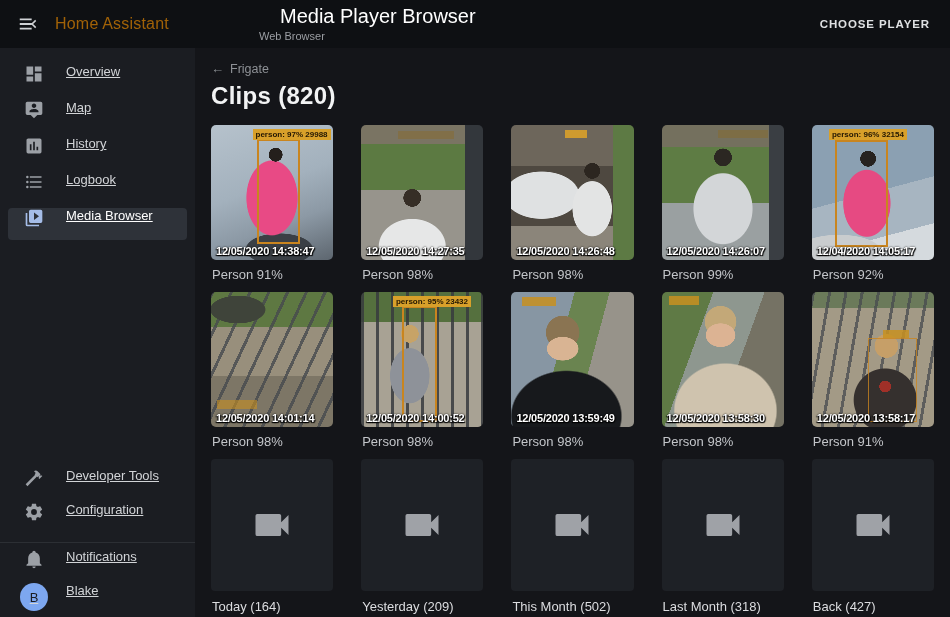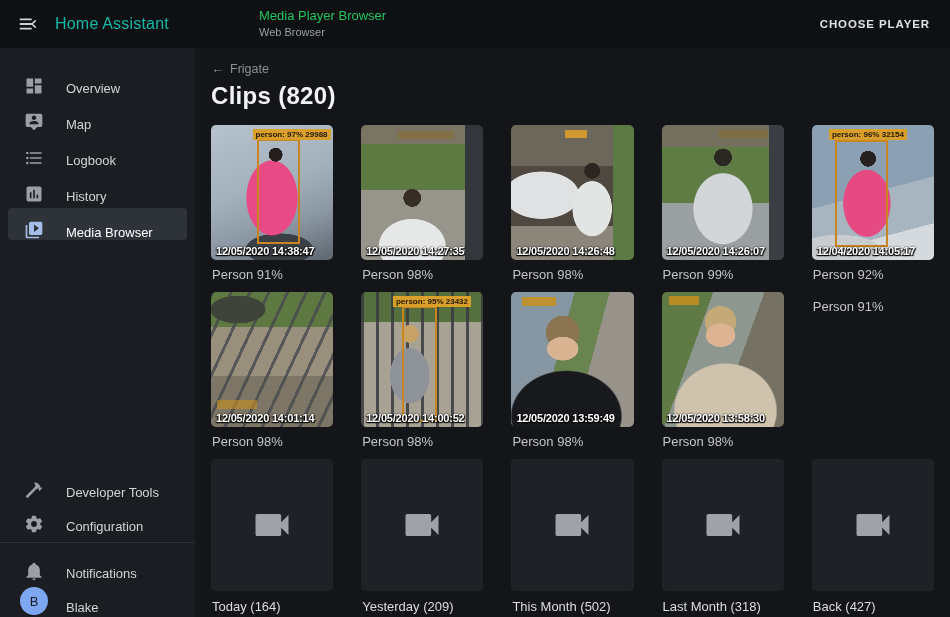--- a/index.html
+++ b/index.html
@@ -3,37 +3,37 @@
 <meta charset="utf-8">
 <style>
   * { margin:0; padding:0; box-sizing:border-box; }
   html,body { width:950px; height:617px; overflow:hidden; background:#141519;
     font-family:"Liberation Sans", sans-serif; }
 
   
   .appbar { display:flex; height:48px; background:#0e1013; color:#e4e6e8; }
   .appbar-left { width:195px; display:flex; align-items:center; gap:16px; padding-left:17px; flex:none; }
   .menu-btn { width:22px; height:22px; cursor:pointer; display:flex; align-items:center; }
-  .app-title { font-size:16px; font-weight:400; color:#14b8a6; letter-spacing:.2px; }
+  .app-title { font-size:16px; font-weight:400; color:#a16207; letter-spacing:.2px; }
   .appbar-main { flex:1; display:flex; align-items:center; padding-left:64px; padding-right:14px; }
   .hdr-titles { line-height:1.15; }
-  .hdr-title { font-size:13px; color:#22c55e; }
+  .hdr-title { font-size:20px; color:#ffffff;margin-left:21px; }
   .hdr-sub { font-size:11px; color:#9b9ea3; margin-top:2px; }
   .hdr-spacer { flex:1; }
   .choose-player { background:none; border:none; color:#dfe1e3; font-family:inherit;
     font-size:11.5px; font-weight:600; letter-spacing:.9px; cursor:pointer; padding:8px 6px; }
 
   
   .shell { display:flex; height:569px; }
 
   
   .sidebar { width:195px; flex:none; background:#1b1d22; display:flex; flex-direction:column;
     padding-top:14px; }
-  .sb-item { display:flex; align-items:flex-end; height:32px; margin:2px 8px; padding:0 8px;
-    border-radius:4px; cursor:pointer; color:#d2d4d7; }
+  .sb-item { display:flex; align-items:flex-start; height:32px; margin:2px 8px; padding:0 8px;
+    border-radius:4px; cursor:pointer; color:#d2d4d7;text-decoration:underline; }
   .sb-item.selected { background:#2e3239; color:#ffffff; }
   .sb-icon { width:20px; height:20px; margin:0 0 0 8px; flex:none; fill:#9ca0a6; }
   .sb-item.selected .sb-icon { fill:#a5bde8; }
   .sb-label { font-size:13px; font-weight:500; margin-left:22px; white-space:nowrap; }
   .sb-group-bottom { margin-top:auto; }
   .sb-divider { border-top:1px solid #2c2f34; margin:8px 0 6px; }
   .avatar { width:28px; height:28px; border-radius:50%; background:#7da7f0; color:#1a1c20;
     font-size:13px; font-weight:500; display:flex; align-items:center; justify-content:center;
     margin-left:4px; flex:none; }
   .sb-item.profile .sb-label { margin-left:18px; }
@@ -163,29 +163,29 @@
       <span class="sb-label">Overview</span>
     </div>
     <div class="sb-item">
       <svg class="sb-icon" viewBox="0 0 24 24">
           <path d="M20,2H4A2,2 0 0,0 2,4V16A2,2 0 0,0 4,18H8L12,22L16,18H20A2,2 0 0,0 22,16V4A2,2 0 0,0 20,2M12,4.3C13.5,4.3 14.7,5.5 14.7,7C14.7,8.5 13.5,9.7 12,9.7C10.5,9.7 9.3,8.5 9.3,7C9.3,5.5 10.5,4.3 12,4.3M17.4,14.6H6.6V13.7C6.6,11.9 10.2,10.9 12,10.9C13.8,10.9 17.4,11.9 17.4,13.7V14.6Z"></path>
         </svg>
       <span class="sb-label">Map</span>
     </div>
     <div class="sb-item">
       <svg class="sb-icon" viewBox="0 0 24 24">
+          <path d="M17,17H15V13H17V17M13,17H11V7H13V17M9,17H7V10H9V17M19,3H5C3.89,3 3,3.9 3,5V19A2,2 0 0,0 5,21H19A2,2 0 0,0 21,19V5C21,3.89 20.1,3 19,3Z"></path>
+        </svg>
+      <span class="sb-label">History</span>
+    </div>
+    <div class="sb-item">
+      <svg class="sb-icon" viewBox="0 0 24 24">
           <path d="M7,5H21V7H7V5M7,13V11H21V13H7M4,4.5A1.5,1.5 0 0,1 5.5,6A1.5,1.5 0 0,1 4,7.5A1.5,1.5 0 0,1 2.5,6A1.5,1.5 0 0,1 4,4.5M4,10.5A1.5,1.5 0 0,1 5.5,12A1.5,1.5 0 0,1 4,13.5A1.5,1.5 0 0,1 2.5,12A1.5,1.5 0 0,1 4,10.5M7,19V17H21V19H7M4,16.5A1.5,1.5 0 0,1 5.5,18A1.5,1.5 0 0,1 4,19.5A1.5,1.5 0 0,1 2.5,18A1.5,1.5 0 0,1 4,16.5Z"></path>
         </svg>
       <span class="sb-label">Logbook</span>
-    </div>
-    <div class="sb-item">
-      <svg class="sb-icon" viewBox="0 0 24 24">
-          <path d="M17,17H15V13H17V17M13,17H11V7H13V17M9,17H7V10H9V17M19,3H5C3.89,3 3,3.9 3,5V19A2,2 0 0,0 5,21H19A2,2 0 0,0 21,19V5C21,3.89 20.1,3 19,3Z"></path>
-        </svg>
-      <span class="sb-label">History</span>
     </div>
     <div class="sb-item selected">
       <svg class="sb-icon" viewBox="0 0 24 24">
           <path d="M4,6H2V20A2,2 0 0,0 4,22H18V20H4V6M20,2H8A2,2 0 0,0 6,4V16A2,2 0 0,0 8,18H20A2,2 0 0,0 22,16V4A2,2 0 0,0 20,2M12,14.5V5.5L18,10L12,14.5Z"></path>
         </svg>
       <span class="sb-label">Media Browser</span>
     </div>
 
     <div class="sb-group-bottom">
       <div class="sb-item">
@@ -292,20 +292,25 @@
 
       <div class="cell">
         <div class="thumb scene-s9">
           <i class="mchip m8"></i>
           <div class="ts">12/05/2020 13:58:30</div>
         </div>
         <div class="clip-label">Person 98%</div>
       </div>
 
       <div class="cell">
+        <div class="thumb scene-s10">
+          <div class="dbox b9"></div>
+          <i class="mchip m9a"></i>
+          <div class="ts">12/05/2020 13:58:17</div>
+        </div>
         <div class="clip-label">Person 91%</div>
       </div>
 
       <div class="cell">
         <div class="tile">
           <svg class="cam" viewBox="0 0 24 24">
               <path d="M17,10.5V7A1,1 0 0,0 16,6H4A1,1 0 0,0 3,7V17A1,1 0 0,0 4,18H16A1,1 0 0,0 17,17V13.5L21,17.5V6.5L17,10.5Z"></path>
             </svg>
         </div>
         <div class="folder-label">Today (164)</div>

